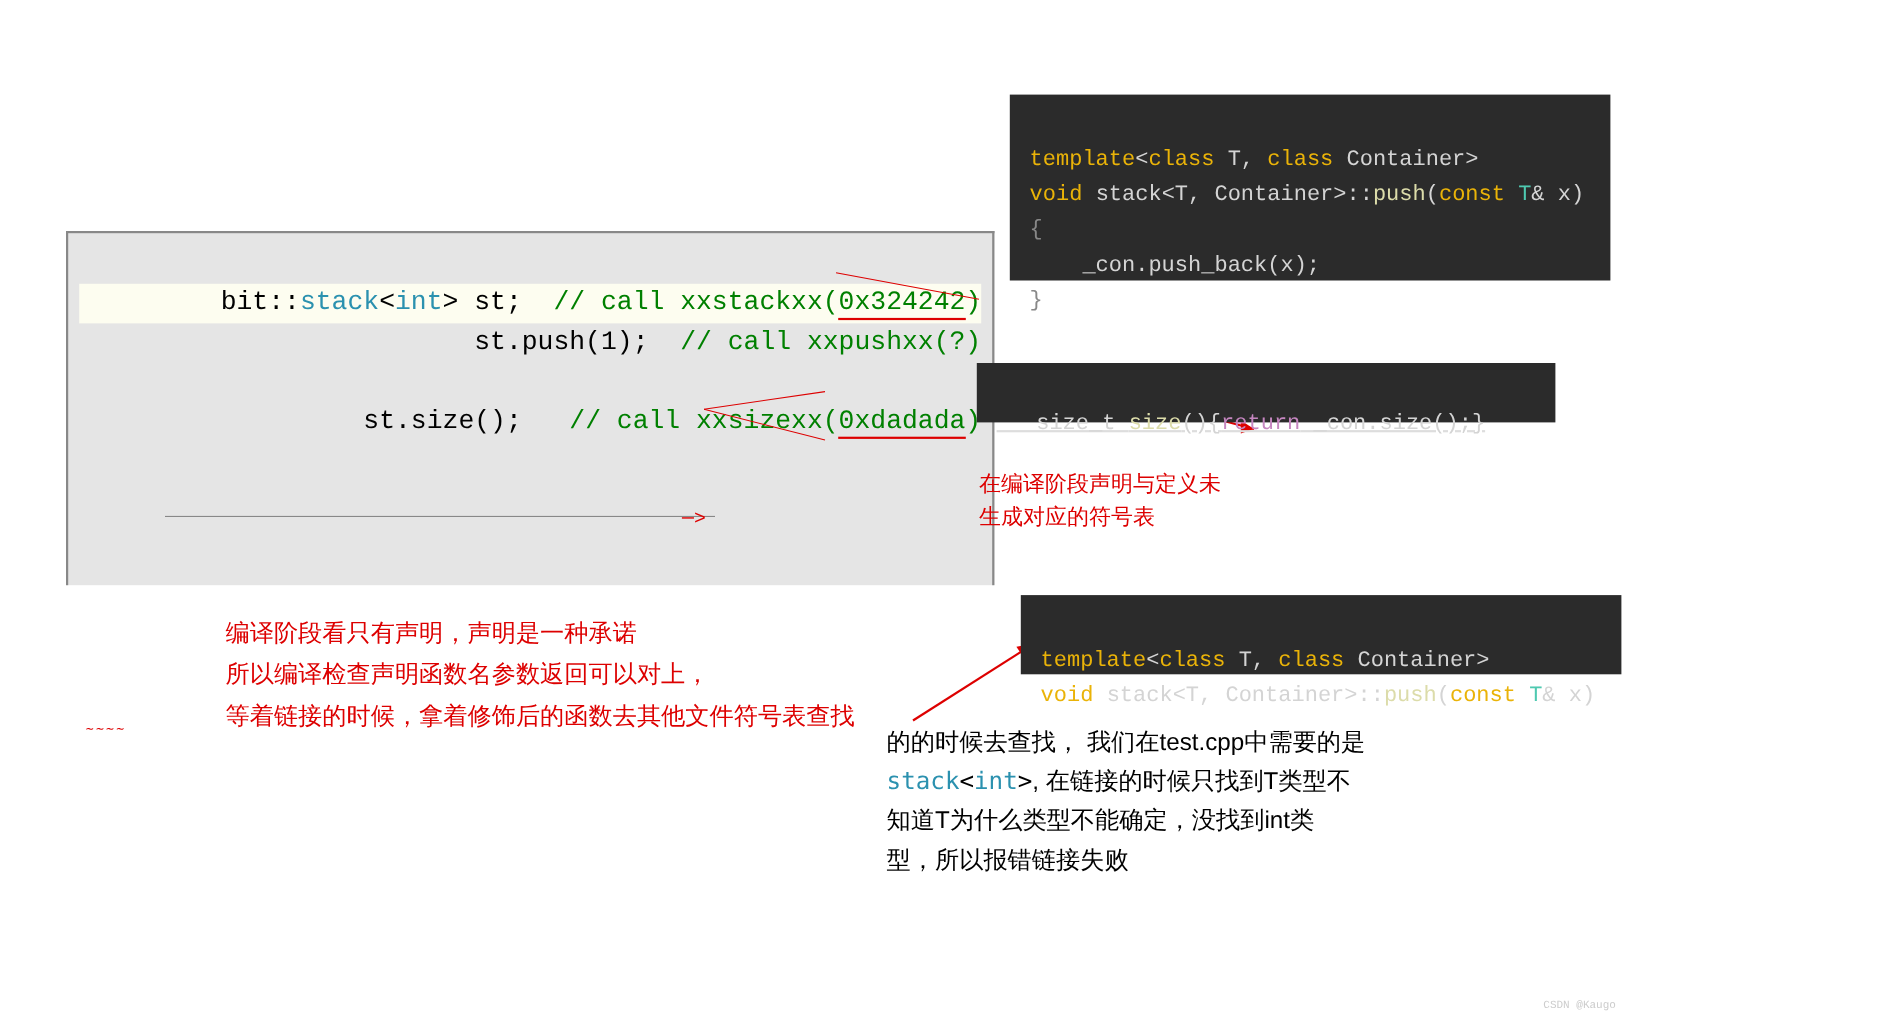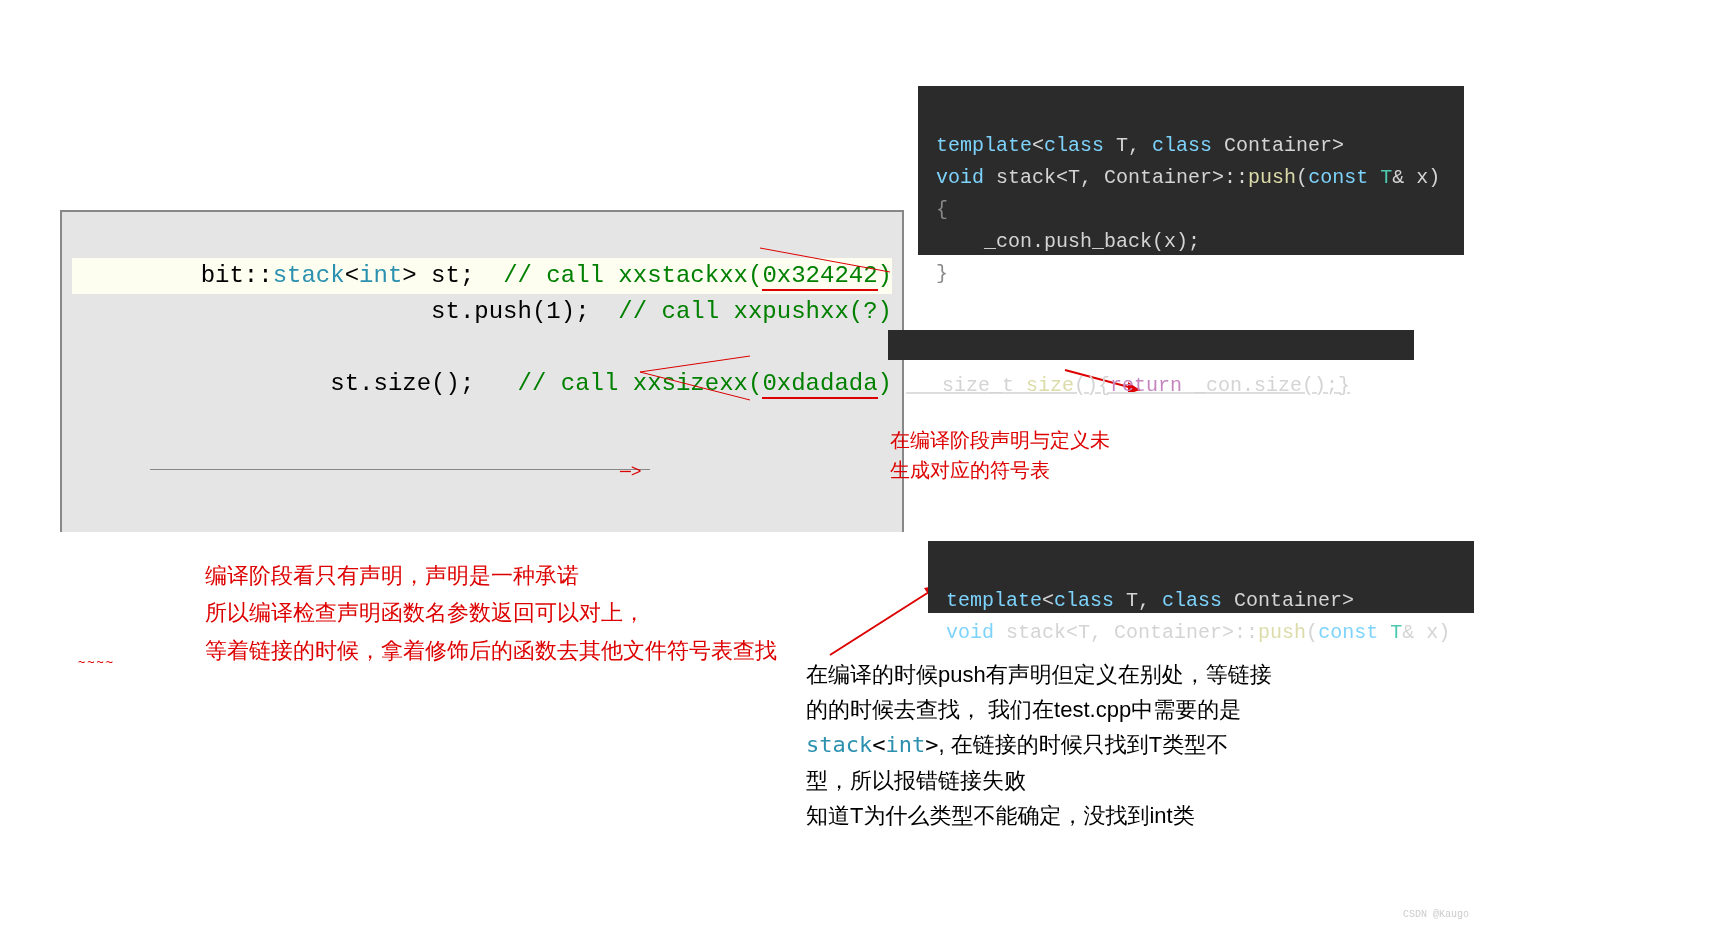--- a/index.html
+++ b/index.html
@@ -56,21 +56,21 @@
   .dark-box {
     position: absolute;
     background: #2b2b2b;
     color: #ddd;
     font-family: "Consolas", "Courier New", monospace;
     font-size: 20px;
     padding: 12px 18px;
     line-height: 1.6;
     white-space: pre;
   }
-  .d-blue   { color:#7dd3fc;text-align:right; }
+  .d-blue   { color:#eab308;text-align:right; }
   .d-cyan   { color:#4ec9b0; }
   .d-white  { color:#d4d4d4; }
   .d-gray   { color:#888; }
   .d-yellow { color:#dcdcaa; }
   .d-purple { color:#c586c0; }
 
   .c-mono-blue { color:#2b91af; font-family: Consolas, monospace; }
   .c-mono-black { color:#000; font-family: Consolas, monospace; }
 
   .hr-bottom {
@@ -132,37 +132,36 @@
 <div class="tiny-red" style="left:78px; top:655px;">~~~~</div>
 
 <div class="dark-box" style="left:918px; top:86px; width:510px; height:145px;">
 <span class="d-blue">template</span><span class="d-white">&lt;</span><span class="d-blue">class</span><span class="d-white"> T, </span><span class="d-blue">class</span><span class="d-white"> Container&gt;</span>
 <span class="d-blue">void</span><span> </span><span class="d-white">stack</span><span class="d-white">&lt;T, Container&gt;</span><span class="d-white">::</span><span class="d-yellow">push</span><span class="d-white">(</span><span class="d-blue">const</span><span class="d-cyan"> T</span><span class="d-white">&amp; </span><span class="d-white">x)</span>
 <span class="d-gray">{</span>
 <span class="d-white">    _con.push_back(x);</span>
 <span class="d-gray">}</span>
 </div>
 
-<div class="dark-box" style="left:888px; top:330px; width:490px; height:22px; padding-top:8px; padding-bottom:0;text-decoration:underline;">
+<div class="dark-box" style="left:888px; top:330px; width:490px; height:22px; padding-top:8px; padding-bottom:24px;text-decoration:underline;">
 <span class="d-white">   size_t </span><span class="d-yellow">size</span><span class="d-white">(){</span><span class="d-purple">return</span><span class="d-white"> _con.size();}</span>
 </div>
 
 <div class="red-note" style="left:890px; top:378px; width:300px; font-size:20px; line-height:1.5;">
   <div>在编译阶段声明与定义未</div>
   <div>生成对应的符号表</div>
 </div>
 
 <div class="dark-box" style="left:928px; top:541px; width:510px; height:48px;">
 <span class="d-blue">template</span><span class="d-white">&lt;</span><span class="d-blue">class</span><span class="d-white"> T, </span><span class="d-blue">class</span><span class="d-white"> Container&gt;</span>
 <span class="d-blue">void</span><span> </span><span class="d-white">stack</span><span class="d-white">&lt;T, Container&gt;</span><span class="d-white">::</span><span class="d-yellow">push</span><span class="d-white">(</span><span class="d-blue">const</span><span class="d-cyan"> T</span><span class="d-white">&amp; </span><span class="d-white">x)</span>
 </div>
 
 <div class="black-note" style="left:806px; top:657px; width:510px;">
-  <div>在编译的时候push有声明但定义在别处，等链接</div>
   <div>的的时候去查找，  我们在test.cpp中需要的是</div>
   <div>
     <span class="c-mono-blue">stack</span><span class="c-mono-black">&lt;</span><span class="c-mono-blue">int</span><span class="c-mono-black">&gt;</span><span>, 在链接的时候只找到T类型不</span>
   </div>
+  <div>知道T为什么类型不能确定，没找到int类</div>
   <div>型，所以报错链接失败</div>
-  <div>知道T为什么类型不能确定，没找到int类</div>
 </div>
 
 <div class="watermark">CSDN @Kaugo</div>
 
 </body></html>

